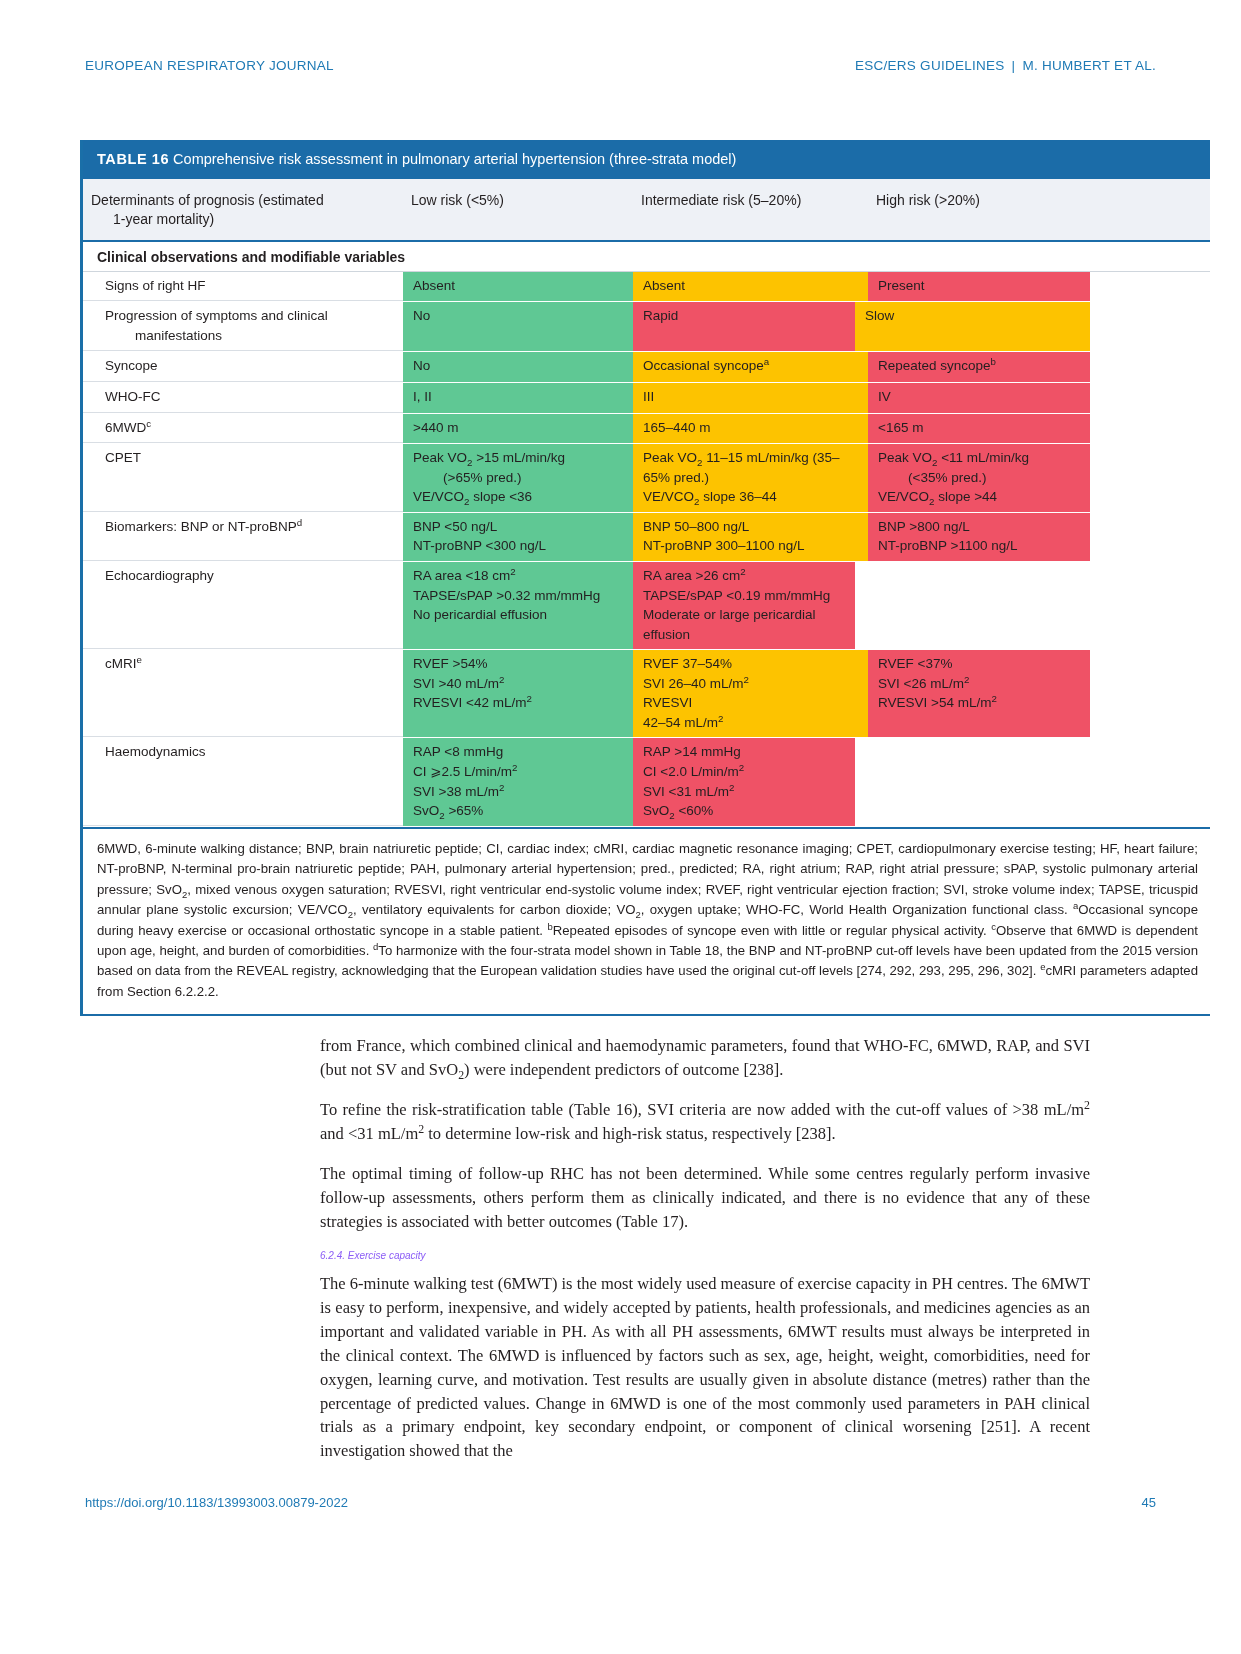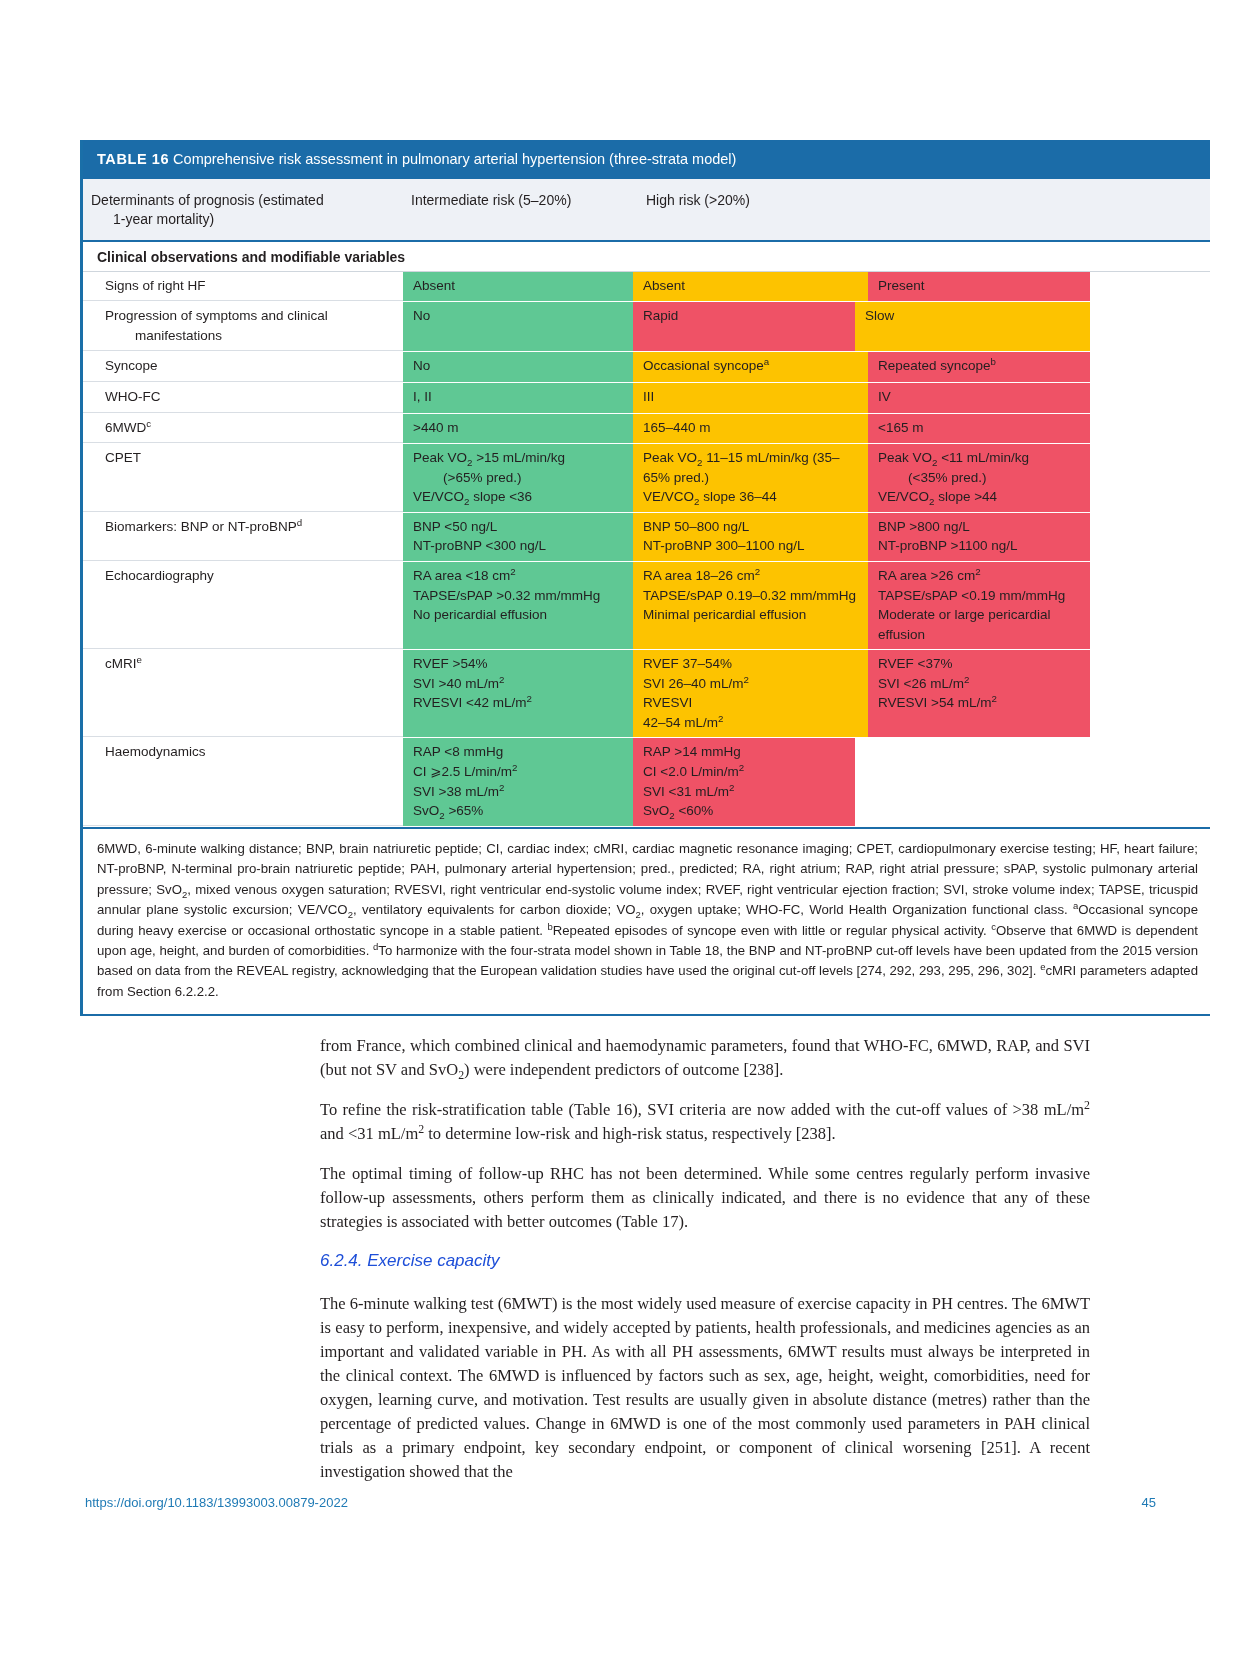--- a/index.html
+++ b/index.html
@@ -129,59 +129,66 @@
     top: 1034px;
     width: 770px;
     font-family: "Liberation Serif", serif;
     font-size: 16.5px;
     line-height: 1.45;
     text-align: justify;
     color: #231f20;
   }
   .body-col p { margin: 0 0 16px 0; }
   .body-col h4 {
-    margin: 6px 0 18px 0;
+    margin: 6px 0 8px 0;
     font-family: "Liberation Sans", sans-serif;
-    font-size: 17px;
+    font-size: 10px;
     font-style: italic;
     font-weight: normal;
-    color: #1d4ed8;
+    color: #8b5cf6;
   }
 
   
   .pg-footer {
     position: absolute;
     left: 85px;
     right: 85px;
     top: 1495px;
     display: flex;
     justify-content: space-between;
     font-size: 13px;
   }
   .pg-footer .doi { color: #1f7ab5; }
   .pg-footer .pno { color: #1f7ab5; }
 </style>
 </head>
 <body>
 
 <div class="page">
 
+  <div class="runhead">
+    <div class="left">EUROPEAN RESPIRATORY JOURNAL</div>
+    <div class="right">
+      <span>ESC/ERS GUIDELINES</span><span class="sep">|</span><span>M. HUMBERT ET AL.</span>
+    </div>
+  </div>
 
   <div class="table-wrap">
 
     <div class="table-title">
       <b>TABLE 16</b>
       <span class="ttl">Comprehensive risk assessment in pulmonary arterial hypertension (three-strata model)</span>
     </div>
 
     <div class="hdr-row">
       <div class="hdr-cell c0">
         <span>Determinants of prognosis (estimated</span>
         <span class="indent2">1-year mortality)</span>
       </div>
+      <div class="hdr-cell c1">Low risk (&lt;5%)</div>
       <div class="hdr-cell c2">Intermediate risk (5–20%)</div>
       <div class="hdr-cell c3">High risk (&gt;20%)</div>
     </div>
 
     <div class="section-row">Clinical observations and modifiable variables</div>
 
     <div id="rows-container">
         <div class="row">
           <div class="cell label c0">Signs of right HF</div>
           <div class="cell low c1">
@@ -274,25 +281,20 @@
             <div>BNP &gt;800 ng/L</div>
             <div>NT-proBNP &gt;1100 ng/L</div>
           </div>
         </div>
         <div class="row">
           <div class="cell label c0">Echocardiography</div>
           <div class="cell low c1">
             <div>RA area &lt;18 cm<sup>2</sup></div>
             <div>TAPSE/sPAP &gt;0.32 mm/mmHg</div>
             <div>No pericardial effusion</div>
-          </div>
-          <div class="cell mid c2">
-            <div>RA area 18–26 cm<sup>2</sup></div>
-            <div>TAPSE/sPAP 0.19–0.32 mm/mmHg</div>
-            <div>Minimal pericardial effusion</div>
           </div>
           <div class="cell high c3">
             <div>RA area &gt;26 cm<sup>2</sup></div>
             <div>TAPSE/sPAP &lt;0.19 mm/mmHg</div>
             <div>Moderate or large pericardial</div>
             <div>effusion</div>
           </div>
         </div>
         <div class="row">
           <div class="cell label c0">cMRI<sup>e</sup></div>

